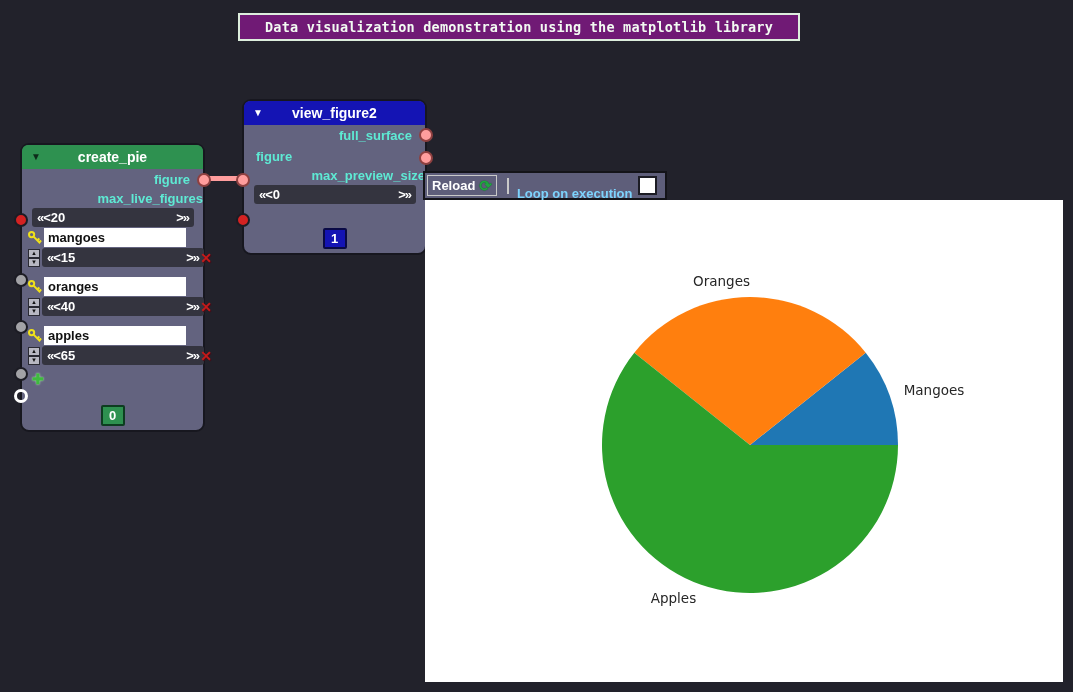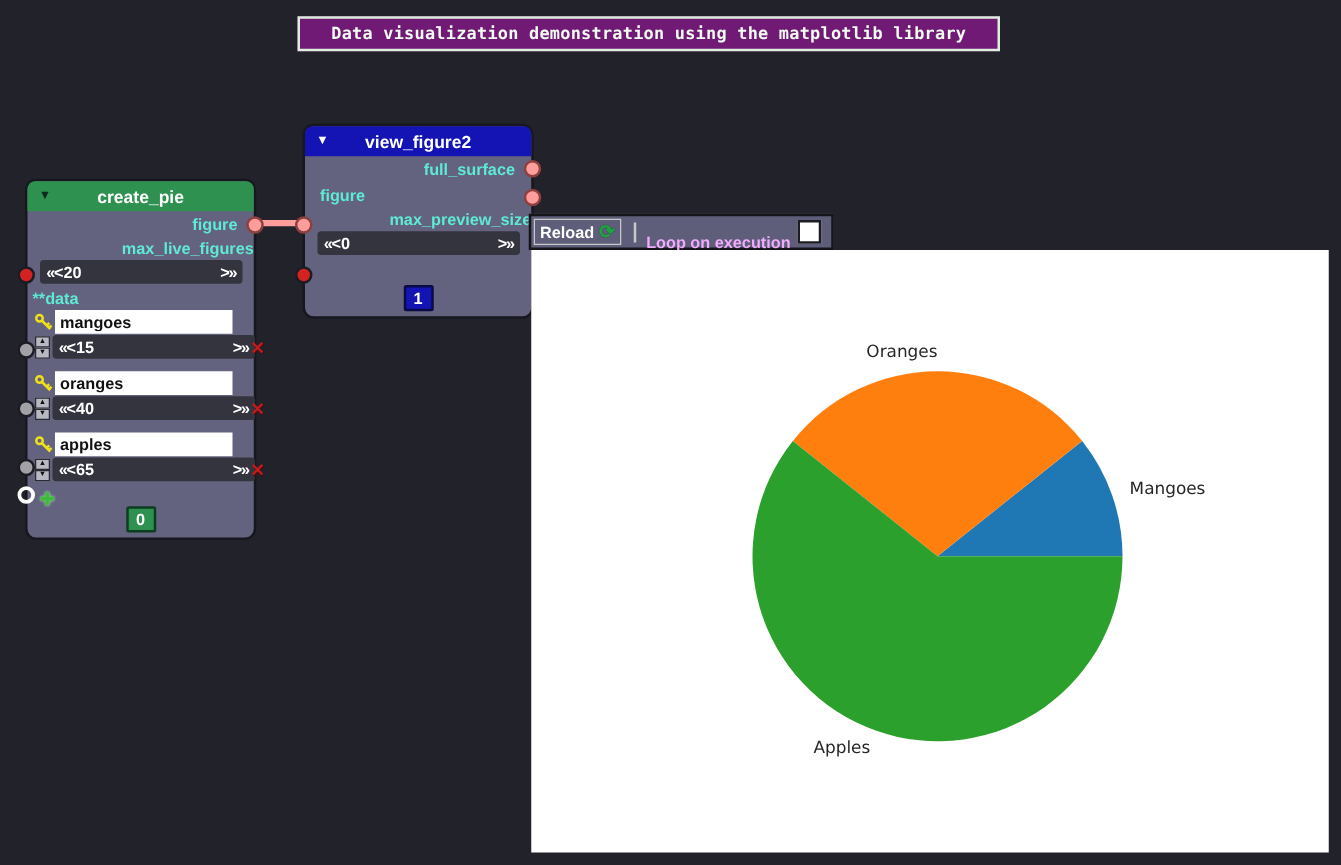--- a/index.html
+++ b/index.html
@@ -88,21 +88,21 @@
     background:#5e5e7a;border:2px solid #141419;
     display:flex;align-items:center;z-index:2;
   }
   #reload-button{
     margin-left:2px;height:21px;background:transparent;border:1px solid #c9c9c9;
     color:#fff;font-family:"Liberation Sans",sans-serif;font-weight:bold;font-size:13px;
     display:flex;align-items:center;gap:4px;padding:0 4px;cursor:pointer;
   }
   .reload-icon{color:#1fa53f;font-weight:bold;font-size:15px;line-height:15px;text-shadow:0 0 1px #0a5a20;}
   .vsep{width:2px;height:16px;background:#c9c9c9;margin:0 8px 0 10px;}
-  .loop-label{color:#f0abfc;font-weight:bold;font-size:13px;margin-top:16px;}
+  .loop-label{color:#7dd3fc;font-weight:bold;font-size:13px;margin-top:16px;}
   .checkbox{
     width:15px;height:15px;background:#fff;border:2px solid #1c1c24;margin-left:6px;cursor:pointer;
     font-size:12px;line-height:15px;text-align:center;color:#111;
   }
   
   #figure-area{
     position:absolute;left:425px;top:200px;width:638px;height:482px;background:#fff;z-index:2;
   }
   .pie-label{font-family:"DejaVu Sans",sans-serif;font-size:13.5px;}
 </style>
@@ -125,21 +125,20 @@
 
   <div class="param-label node-label">max_live_figures</div>
   <div class="slider">
     <span class="sl-left">
         <span class="slider-arrow">«&lt;</span>
         <span>20</span>
       </span>
     <span class="slider-arrow">&gt;»</span>
   </div>
 
-  <div class="data-label node-label">**data</div>
 
   <div class="key-row">
     <svg class="key-icon" viewBox="0 0 16 16">
       <circle cx="4.6" cy="4.6" r="2.6" fill="none" stroke="#efe01a" stroke-width="2"></circle>
       <path d="M6.6 6.6 L13.2 13.2 M10.3 10.3 L12.4 8.4 M12.2 12.2 L14.2 10.4" stroke="#efe01a" stroke-width="2" fill="none"></path>
     </svg>
     <input class="key-input" value="mangoes" style="">
   </div>
   <div class="val-row">
     <span class="spinner">

